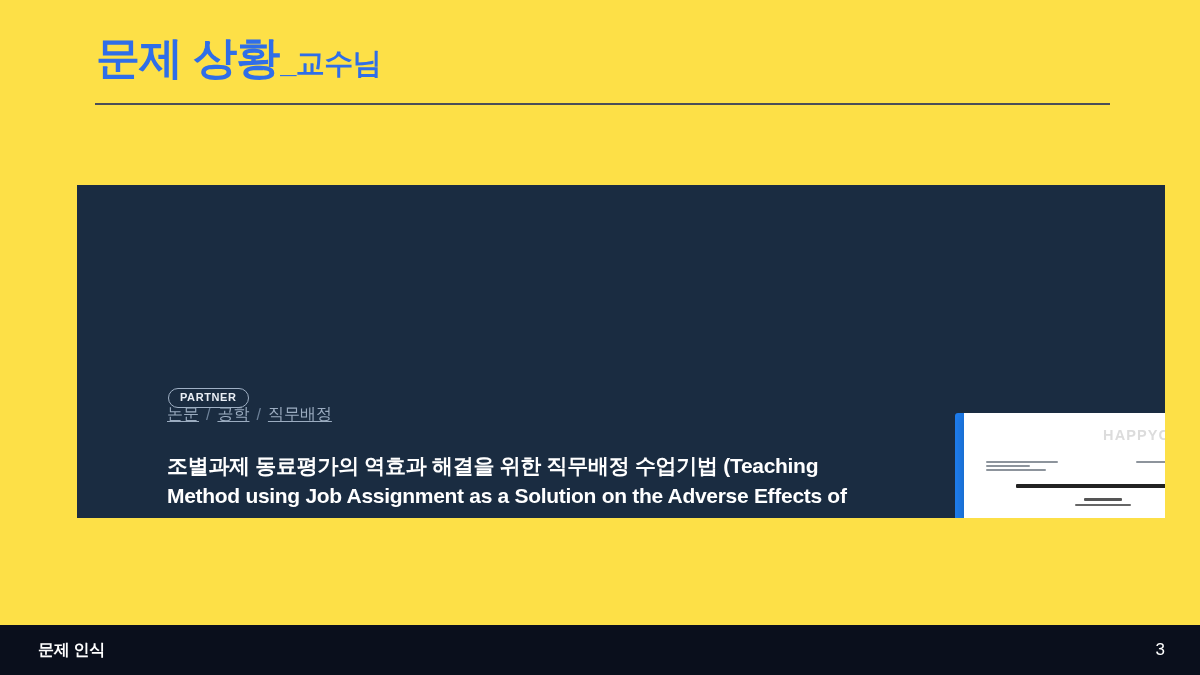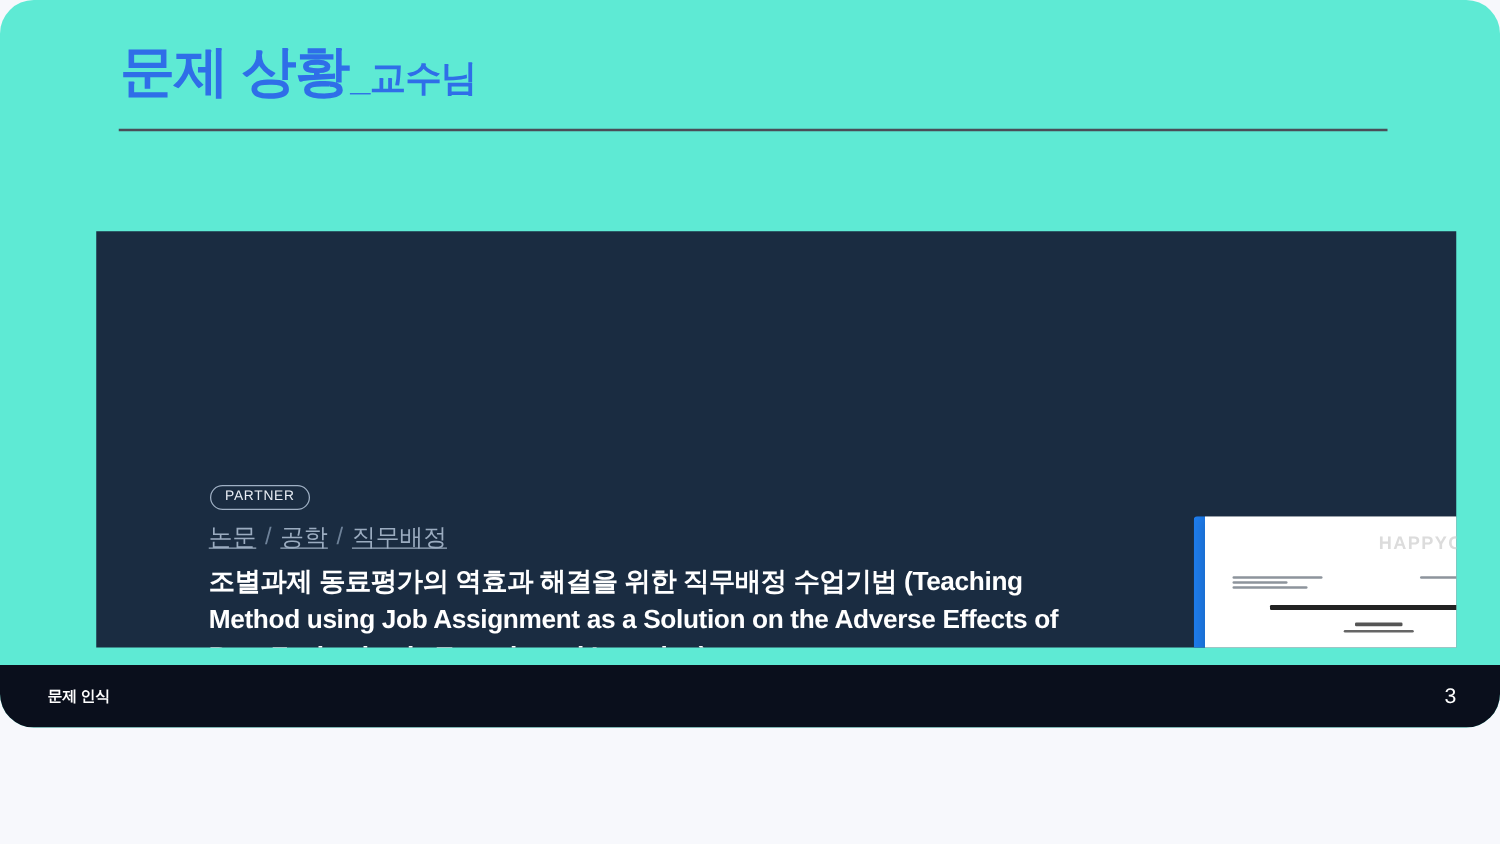--- a/index.html
+++ b/index.html
@@ -12,24 +12,23 @@
     height: 675px;
     overflow: hidden;
     background: #f7f8fc;
     font-family: "Liberation Sans", "DejaVu Sans", sans-serif;
     -webkit-font-smoothing: antialiased;
   }
 
   .slide {
     position: relative;
     width: 1200px;
-    height: 582px;
-    background: #5eead4;
-    overflow: hidden;
-    border-radius: 27px;
+    height: 675px;
+    background: #fde047;
+    overflow: hidden;
   }
 
   
   .slide-title {
     position: absolute;
     left: 96px;
     top: 36px;
     display: flex;
     align-items: baseline;
     color: #2f6ee8;
@@ -69,31 +68,31 @@
   }
 
   .partner-badge {
     position: absolute;
     left: 91px;
     top: 203px;
     border: 1px solid #9fb0c4;
     border-radius: 11px;
     padding: 3px 11px 4px 11px;
     font-size: 11px;
-    font-weight: 400;
+    font-weight: 700;
     letter-spacing: 0.6px;
     color: #e9eef5;
     line-height: 1;
   }
 
   .breadcrumb {
     position: absolute;
     left: 90px;
-    top: 232px;
-    font-size: 19px;
+    top: 219px;
+    font-size: 16px;
     color: #9bacc0;
     display: flex;
     align-items: center;
     gap: 7px;
   }
   .breadcrumb .crumb {
     text-decoration: underline;
     text-underline-offset: 2px;
     color: #9bacc0;
   }
@@ -203,21 +202,21 @@
     width: 1200px;
     height: 50px;
     background: #0a0f1c;
   }
   .footer-label {
     position: absolute;
     left: 38px;
     top: 50%;
     transform: translateY(-50%);
     color: #ffffff;
-    font-size: 12px;
+    font-size: 16px;
     font-weight: 700;
     letter-spacing: -0.3px;
   }
   .footer-page {
     position: absolute;
     right: 35px;
     top: 50%;
     transform: translateY(-50%);
     color: #ffffff;
     font-size: 17px;

